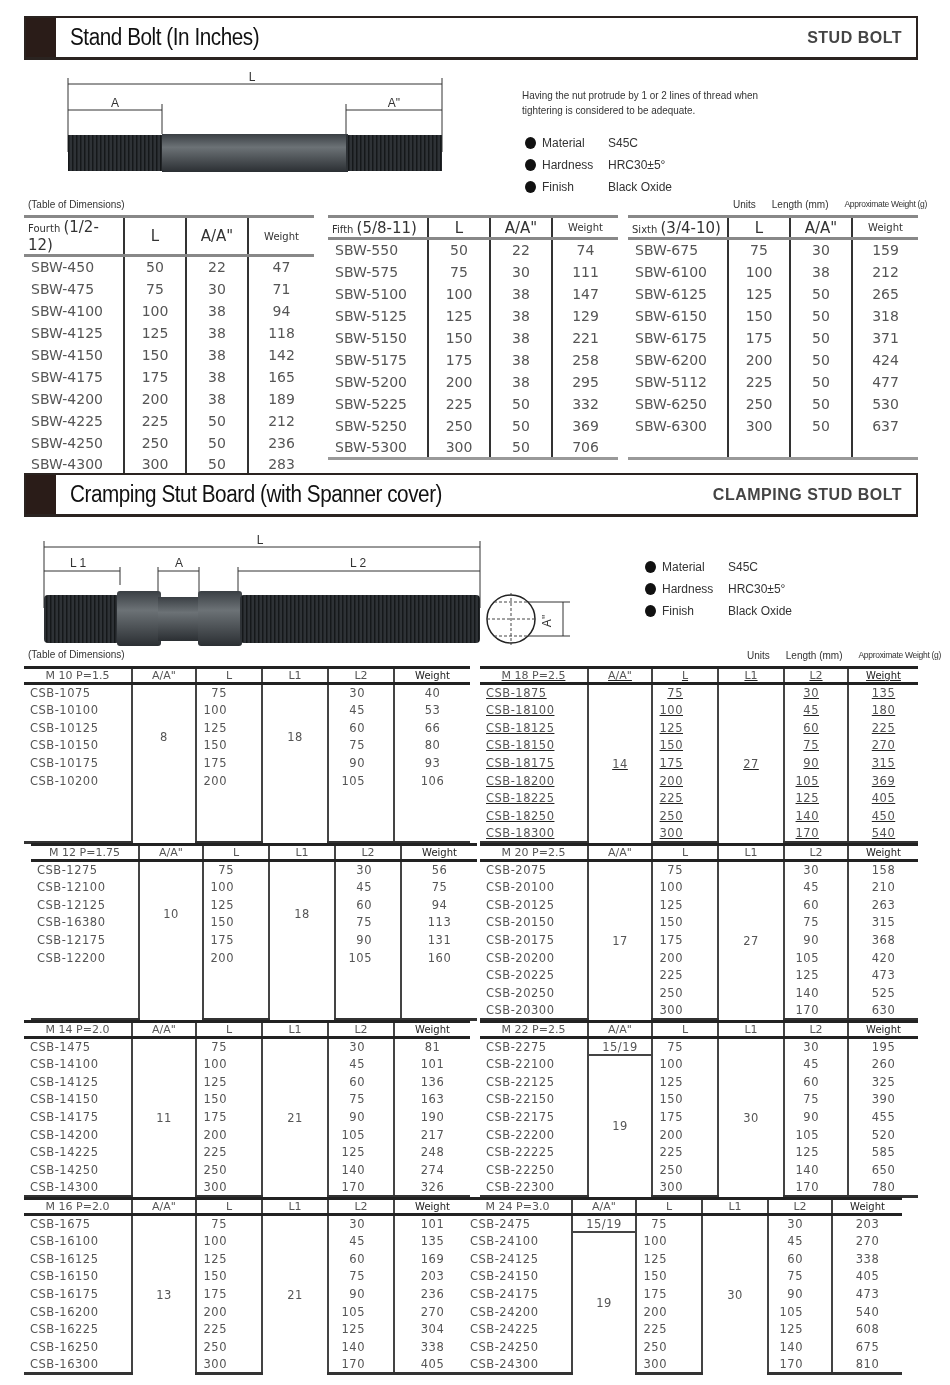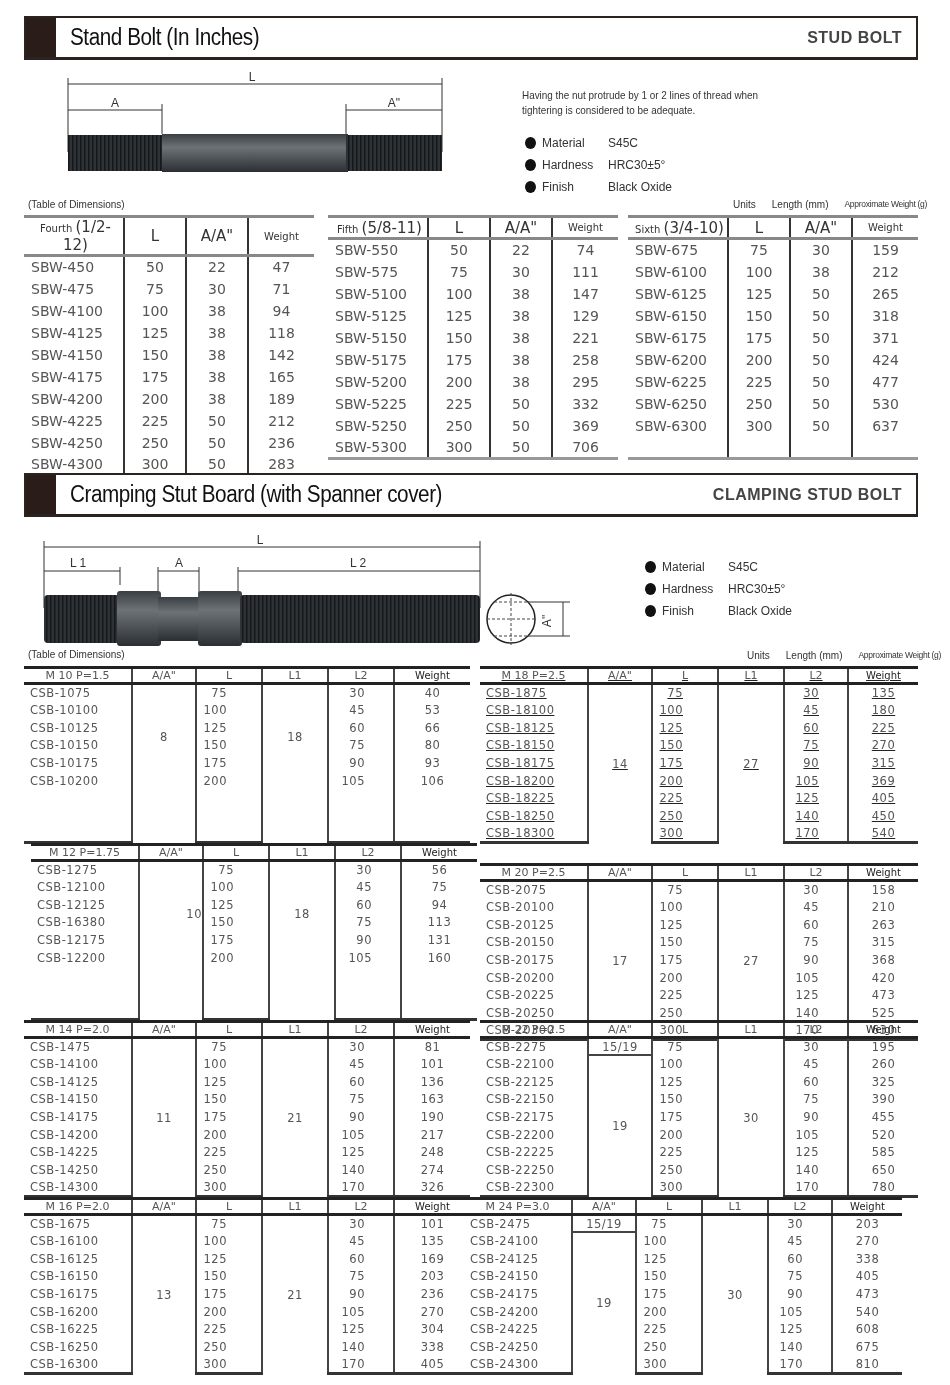--- a/index.html
+++ b/index.html
@@ -16,21 +16,21 @@
   .spec-row { display: flex; align-items: center; height: 22px; }
   .spec-row .dot { width: 11px; height: 12px; border-radius: 50%; background: #111; margin-right: 6px; }
   .spec-row .k { width: 66px; }
   .small { position: absolute; font-size: 10px; color: #333; white-space: nowrap; }
   .units { position: absolute; font-size: 10px; color: #333; display: flex; gap: 16px; white-space: nowrap; }
   .units .aw { font-size: 8.5px; letter-spacing: -0.3px; }
 
   
   table { border-collapse: collapse; position: absolute; font-family: "DejaVu Sans", sans-serif; }
   .sb th { font-weight: normal; height: 22px; font-size: 15px; color: #333; border-top: 3px solid #888; border-bottom: 3px solid #888; }
-  .sb th.first { font-size: 10px; text-align: center; padding-left: 4px; margin-left: 18px; }
+  .sb th.first { font-size: 10px; text-align: left; padding-left: 4px; margin-left: 18px; }
   .sb th.first .sz { font-size: 15px; }
   .sb th.w { font-size: 10px; }
   .sb td { height: 22px; font-size: 14px; color: #555; text-align: center; }
   .sb td.code { text-align: left; padding-left: 7px; }
   .sb tr.last td { border-bottom: 3px solid #999; }
   .sb .vl { border-left: 2px solid #333; }
 
   
   .csb th { font-weight: normal; height: 16px; font-size: 11px; color: #555; border-top: 3px solid #222; border-bottom: 3px solid #222; }
   .csb th.w { color: #222; font-size: 10px; }
@@ -314,21 +314,21 @@
         <td class="vl">50</td>
         <td class="vl">371</td>
       </tr>
       <tr>
         <td class="code">SBW-6200</td>
         <td class="vl">200</td>
         <td class="vl">50</td>
         <td class="vl">424</td>
       </tr>
       <tr>
-        <td class="code">SBW-6225</td>
+        <td class="code">SBW-5112</td>
         <td class="vl">225</td>
         <td class="vl">50</td>
         <td class="vl">477</td>
       </tr>
       <tr>
         <td class="code">SBW-6250</td>
         <td class="vl">250</td>
         <td class="vl">50</td>
         <td class="vl">530</td>
       </tr>
@@ -581,21 +581,21 @@
           <th class="vl">A/A"</th>
           <th class="vl">L</th>
           <th class="vl">L1</th>
           <th class="vl">L2</th>
           <th class="vl w">Weight</th>
         </tr>
       </thead>
       <tbody>
         <tr>
           <td class="code">CSB-1275</td>
-          <td class="vl" rowspan="9" style="padding-bottom: 54px; text-align: right;">10</td>
+          <td class="vl" rowspan="9" style="padding-bottom: 54px;">10</td>
           <td class="vl r">75</td>
           <td class="vl" rowspan="9" style="padding-bottom: 54px;">18</td>
           <td class="vl r2">30</td>
           <td class="vl">56</td>
         </tr>
         <tr>
           <td class="code">CSB-12100</td>
           <td class="vl r">100</td>
           <td class="vl r2">45</td>
           <td class="vl">75</td>
@@ -637,21 +637,21 @@
           <td class="vl"></td>
         </tr>
         <tr class="last">
           <td class="code"></td>
           <td class="vl r"></td>
           <td class="vl r2"></td>
           <td class="vl"></td>
         </tr>
       </tbody>
     </table>
-    <table class="csb" style="left: 480px; top: 843px; width: 438px; margin-top: 20px;">
+    <table class="csb" style="left: 480px; top: 843px; width: 438px;">
       <colgroup>
         <col style="width: 108px;">
         <col style="width: 64px;">
         <col style="width: 66px;">
         <col style="width: 66px;">
         <col style="width: 64px;">
         <col style="width: 70px;">
       </colgroup>
       <thead>
         <tr>

